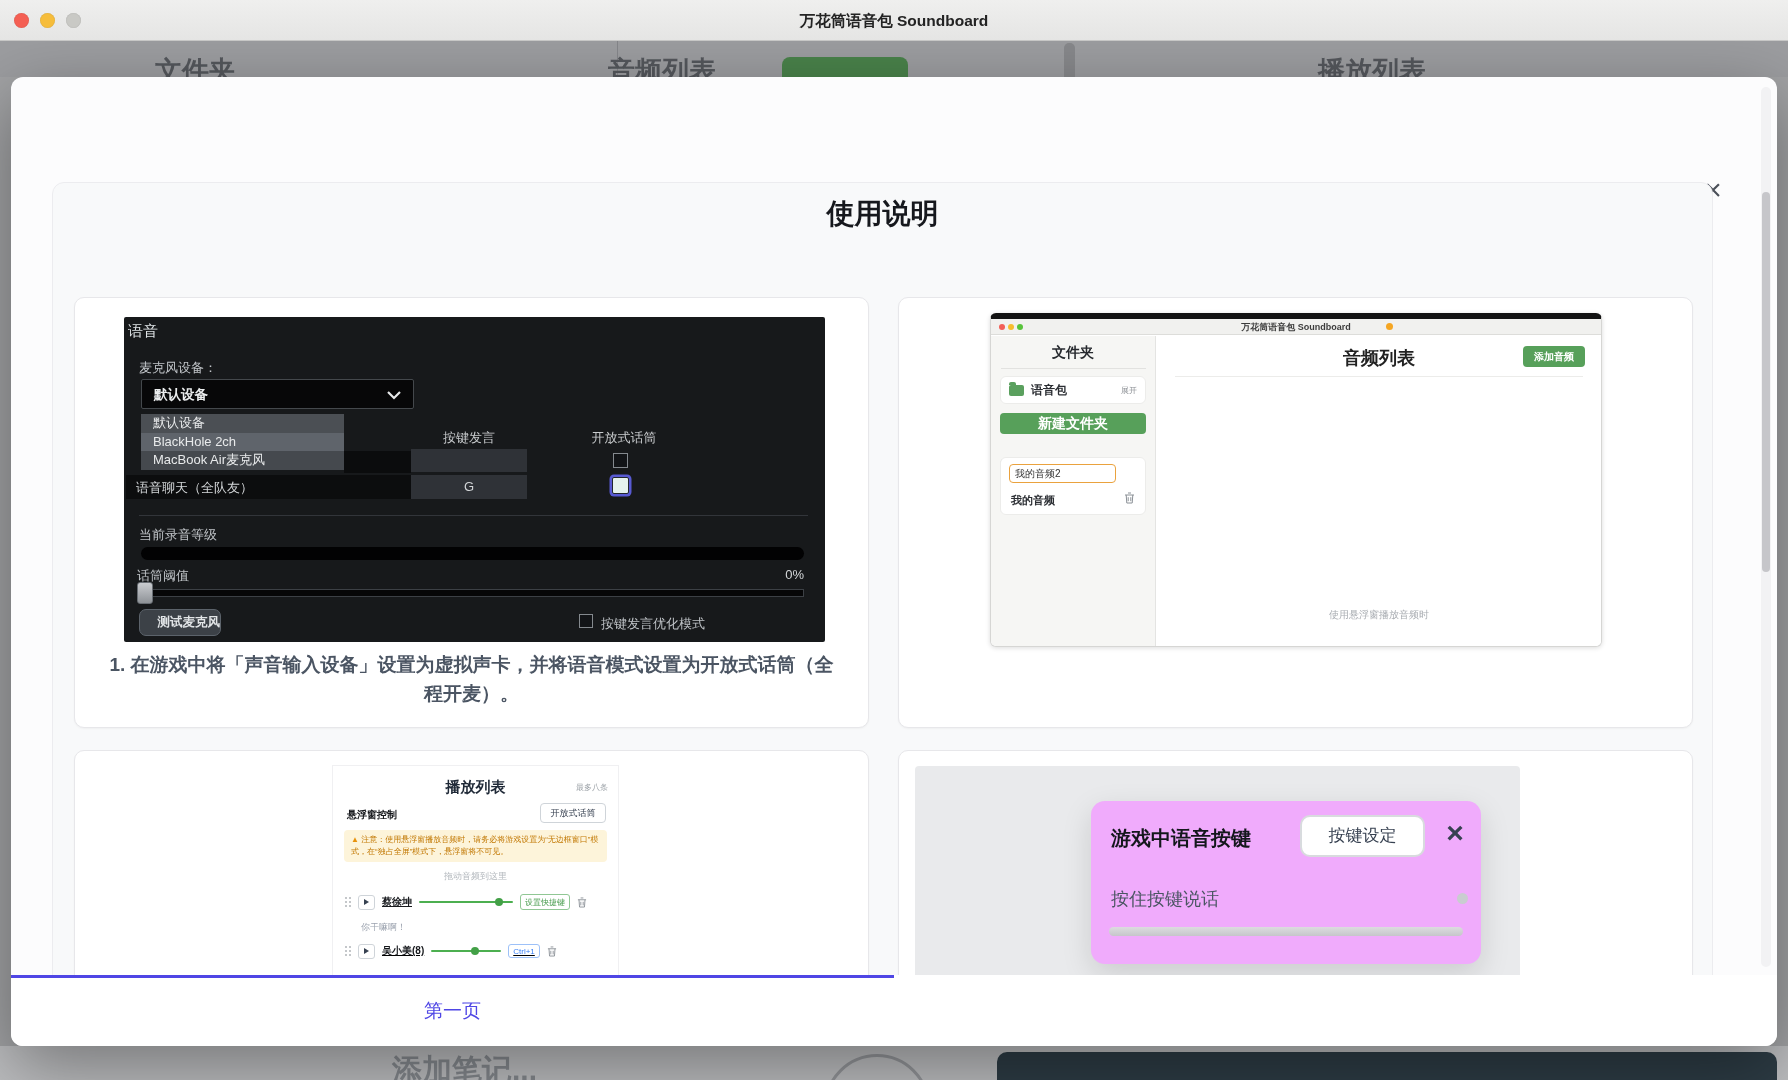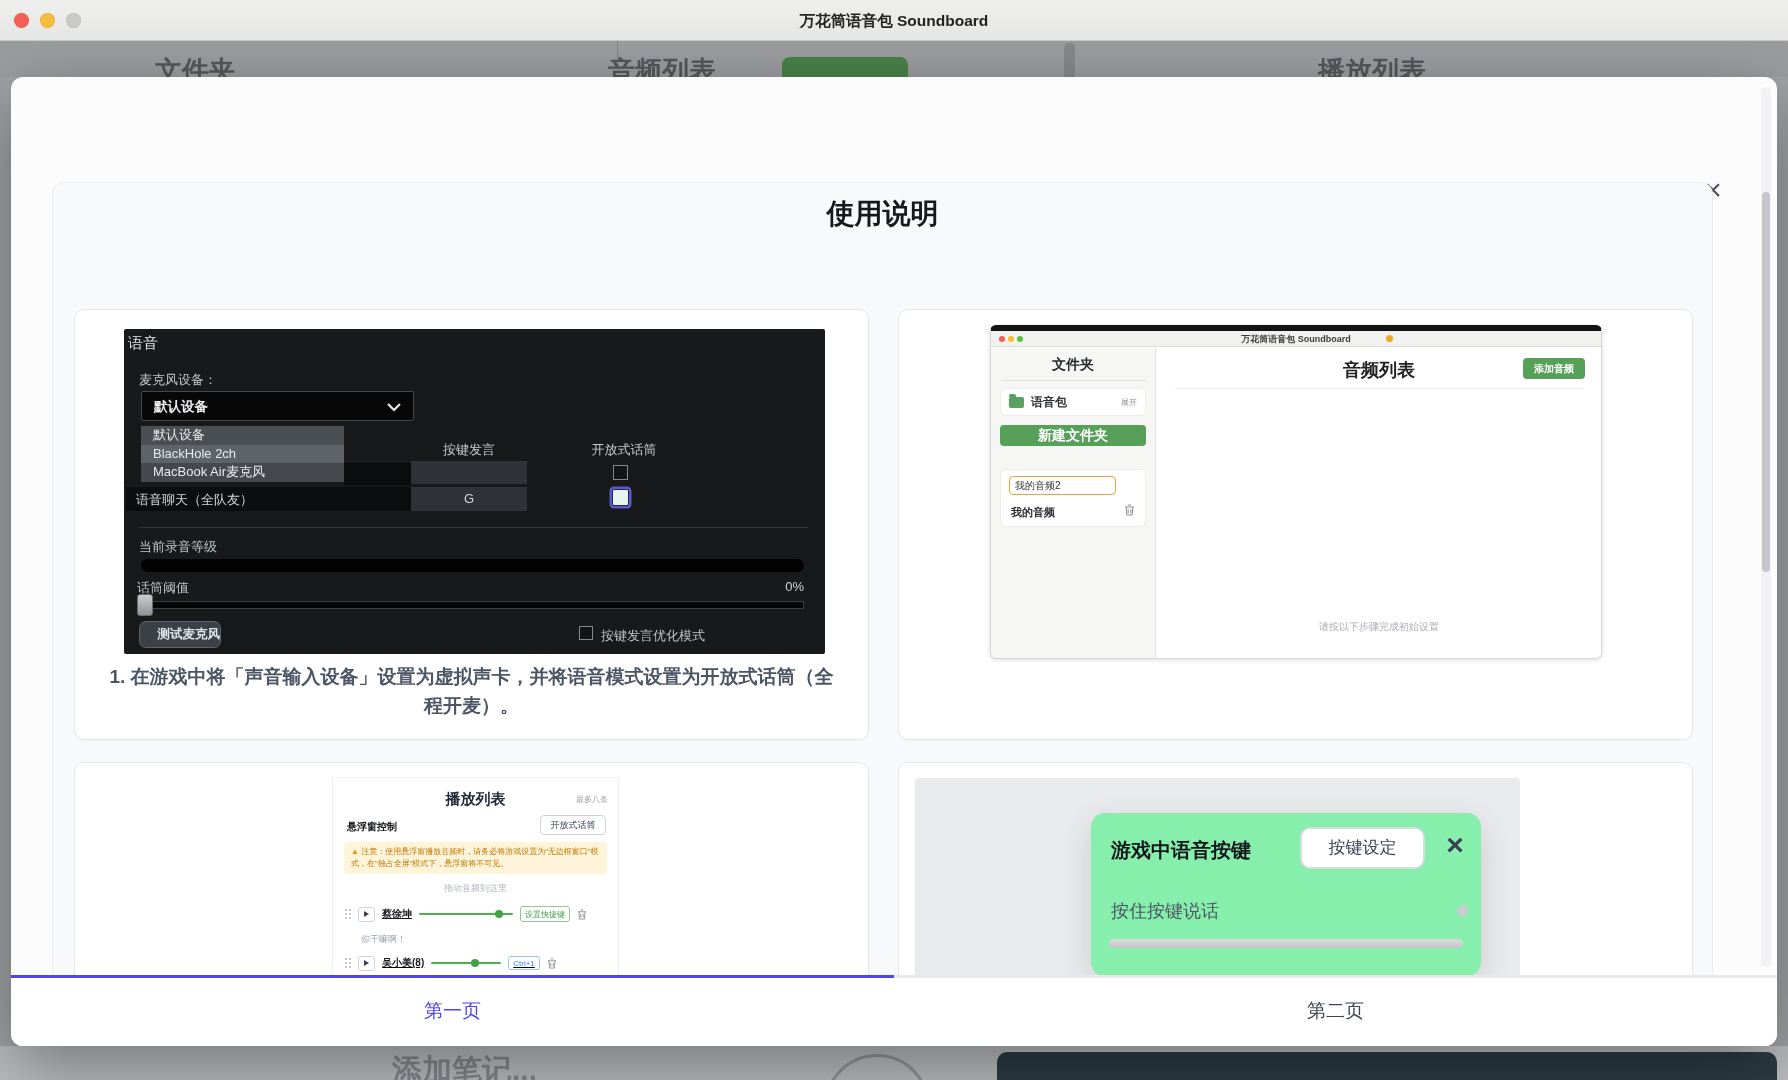--- a/index.html
+++ b/index.html
@@ -17,21 +17,21 @@
   .bg-col-header{position:absolute;top:12px;font-size:27px;font-weight:bold;color:#54575c;white-space:nowrap;}
   .strip-bottom{position:absolute;left:0;top:1046px;width:100%;height:34px;background:#bdbec0;overflow:hidden;z-index:1;}
 
   
   .modal{position:absolute;left:11px;top:77px;width:1766px;height:969px;background:#fcfcfd;border-radius:12px;box-shadow:0 22px 70px rgba(0,0,0,.38);overflow:hidden;z-index:4;}
   .modal-header-title{position:absolute;left:52px;top:101px;font-size:25px;font-weight:bold;color:#14171c;}
   .modal-close{position:absolute;right:46px;top:96px;width:36px;height:36px;line-height:34px;text-align:center;font-size:30px;color:#4b5059;cursor:pointer;}
   .panel{position:absolute;left:41px;top:105px;width:1661px;height:1010px;background:#f8f9fa;border:1px solid #ececef;border-radius:12px;}
   .panel-title{position:absolute;left:0;top:12px;width:100%;text-align:center;font-size:28px;font-weight:bold;color:#16181d;}
   .panel-subtitle{position:absolute;left:0;top:66px;width:100%;text-align:center;font-size:19px;color:#3a4149;}
-  .card{position:absolute;background:#fff;border:1px solid #e7e7ea;border-radius:10px;box-shadow:0 1px 2px rgba(0,0,0,.04);overflow:hidden;margin-top:12px;}
+  .card{position:absolute;background:#fff;border:1px solid #e7e7ea;border-radius:10px;box-shadow:0 1px 2px rgba(0,0,0,.04);overflow:hidden;}
   .caption{position:absolute;left:34px;right:34px;top:352px;text-align:center;font-size:19px;line-height:1.55;font-weight:600;color:#4b5563;}
 
   
   .vp{position:absolute;left:49px;top:19px;width:701px;height:325px;background:#17191b;border-radius:2px;}
   .vp .lbl{position:absolute;font-size:13px;color:#c0c4c8;white-space:nowrap;}
   .vp-select{position:absolute;left:17px;top:62px;width:273px;height:30px;background:#070708;border:1px solid #44484c;border-radius:2px;}
   .vp-select span{position:absolute;left:12px;top:6px;font-size:13.5px;font-weight:bold;color:#eceeef;}
   .vp-opt{position:absolute;left:17px;width:203px;height:18.5px;font-size:13px;color:#e8eaeb;padding-left:12px;line-height:18.5px;white-space:nowrap;}
   .vp-cell{position:absolute;background:#2f3237;}
   .vp-check{position:absolute;width:15px;height:15px;background:#121417;border:1.5px solid #84898e;}
@@ -59,21 +59,21 @@
   .p-row{position:absolute;left:12px;right:8px;height:24px;display:flex;align-items:center;gap:7px;}
   .dots6{width:6px;height:10px;position:relative;flex:none;}
   .dots6 i{position:absolute;width:2px;height:2px;border-radius:50%;background:#b0b4b9;}
   .playbtn{flex:none;width:17px;height:15px;border:1px solid #cfd4d9;border-radius:3px;background:#fff;display:flex;align-items:center;justify-content:center;}
   .tri{width:0;height:0;border-left:5px solid #374151;border-top:3.5px solid transparent;border-bottom:3.5px solid transparent;}
   .psl{position:relative;height:2px;background:#4caf50;border-radius:1px;flex:none;}
   .psl b{position:absolute;top:-3px;width:8px;height:8px;background:#43a047;border-radius:50%;}
 
   
   .mini4{position:absolute;left:16px;top:15px;width:605px;height:405px;background:#e9eaec;border-radius:4px;}
-  .hk-dialog{position:absolute;left:176px;top:35px;width:390px;height:163px;background:#86efac;border-radius:14px;box-shadow:0 10px 30px rgba(0,0,0,.13);}
+  .hk-dialog{position:absolute;left:176px;top:35px;width:390px;height:163px;background:#f0abfc;border-radius:14px;box-shadow:0 10px 30px rgba(0,0,0,.13);}
   .hk-bar{position:absolute;left:18px;top:126px;width:354px;height:9px;border-radius:5px;background:linear-gradient(#dcdcdf,#c6c6ca);}
 
   
   .footer{position:absolute;left:0;bottom:0;width:100%;height:71px;display:flex;background:#fff;z-index:6;}
   .ftab{width:50%;text-align:center;line-height:66px;font-size:19px;cursor:pointer;}
   .ftab.active{border-top:3px solid #4f46e5;color:#4f46e5;}
   .ftab.idle{border-top:3px solid #e9e9ec;color:#3f4651;}
 
   
   .mscroll-track{position:absolute;right:6px;top:10px;width:10px;height:880px;background:#f2f2f4;border-radius:5px;}
@@ -186,21 +186,21 @@
             <span class="abs" style="left:10px;top:35px;font-size:11px;font-weight:bold;color:#2b2e33;">我的音频</span>
             <svg class="abs" style="right:10px;top:34px;" width="11" height="12" viewBox="0 0 11 12">
                 <path d="M1 3h9M4 1h3M2.2 3l.6 8h5.4L8.8 3M4.2 5.2v4M6.8 5.2v4" stroke="#8a9096" fill="none" stroke-width="1"></path>
               </svg>
           </div>
         </div>
         <div class="abs" style="left:166px;top:17px;right:0;bottom:0;background:#fff;">
           <div class="abs" style="left:0;top:10px;width:100%;text-align:center;font-size:18px;font-weight:bold;color:#222;">音频列表</div>
           <div class="m2-greenbtn abs" style="right:16px;top:10px;width:62px;height:21px;line-height:21px;font-size:10px;">添加音频</div>
           <div class="abs" style="left:18px;top:40px;right:18px;height:1px;background:#ececea;"></div>
-          <div class="abs" style="left:0;top:272px;width:100%;text-align:center;font-size:10px;color:#a8acb1;">请按以下步骤完成初始设置</div>
+          <div class="abs" style="left:0;top:272px;width:100%;text-align:center;font-size:10px;color:#a8acb1;">使用悬浮窗播放音频时</div>
         </div>
       </div>
     </div>
 
     <div class="card" style="left:21px;top:567px;width:795px;height:430px;">
       <div class="mini3">
         <div class="abs" style="left:0;top:12px;width:100%;text-align:center;font-size:15px;font-weight:bold;color:#1f2937;">播放列表</div>
         <div class="abs" style="right:10px;top:16px;font-size:8px;color:#9aa0a6;">最多八条</div>
         <div class="abs" style="left:14px;top:42px;font-size:10px;font-weight:bold;color:#17191d;">悬浮窗控制</div>
         <div class="abs" style="right:12px;top:37px;width:66px;height:20px;border:1px solid #cfd4d9;border-radius:4px;background:#fff;text-align:center;line-height:18px;font-size:9px;color:#374151;">开放式话筒</div>
@@ -268,15 +268,14 @@
         </div>
       </div>
     </div>
   </div>
 
   <div class="mscroll-track"></div>
   <div class="mscroll-thumb"></div>
 
   <div class="footer">
     <div class="ftab active">第一页</div>
-    <div class="ftab idle">第二页</div>
   </div>
 </div>
 
 </body></html>

